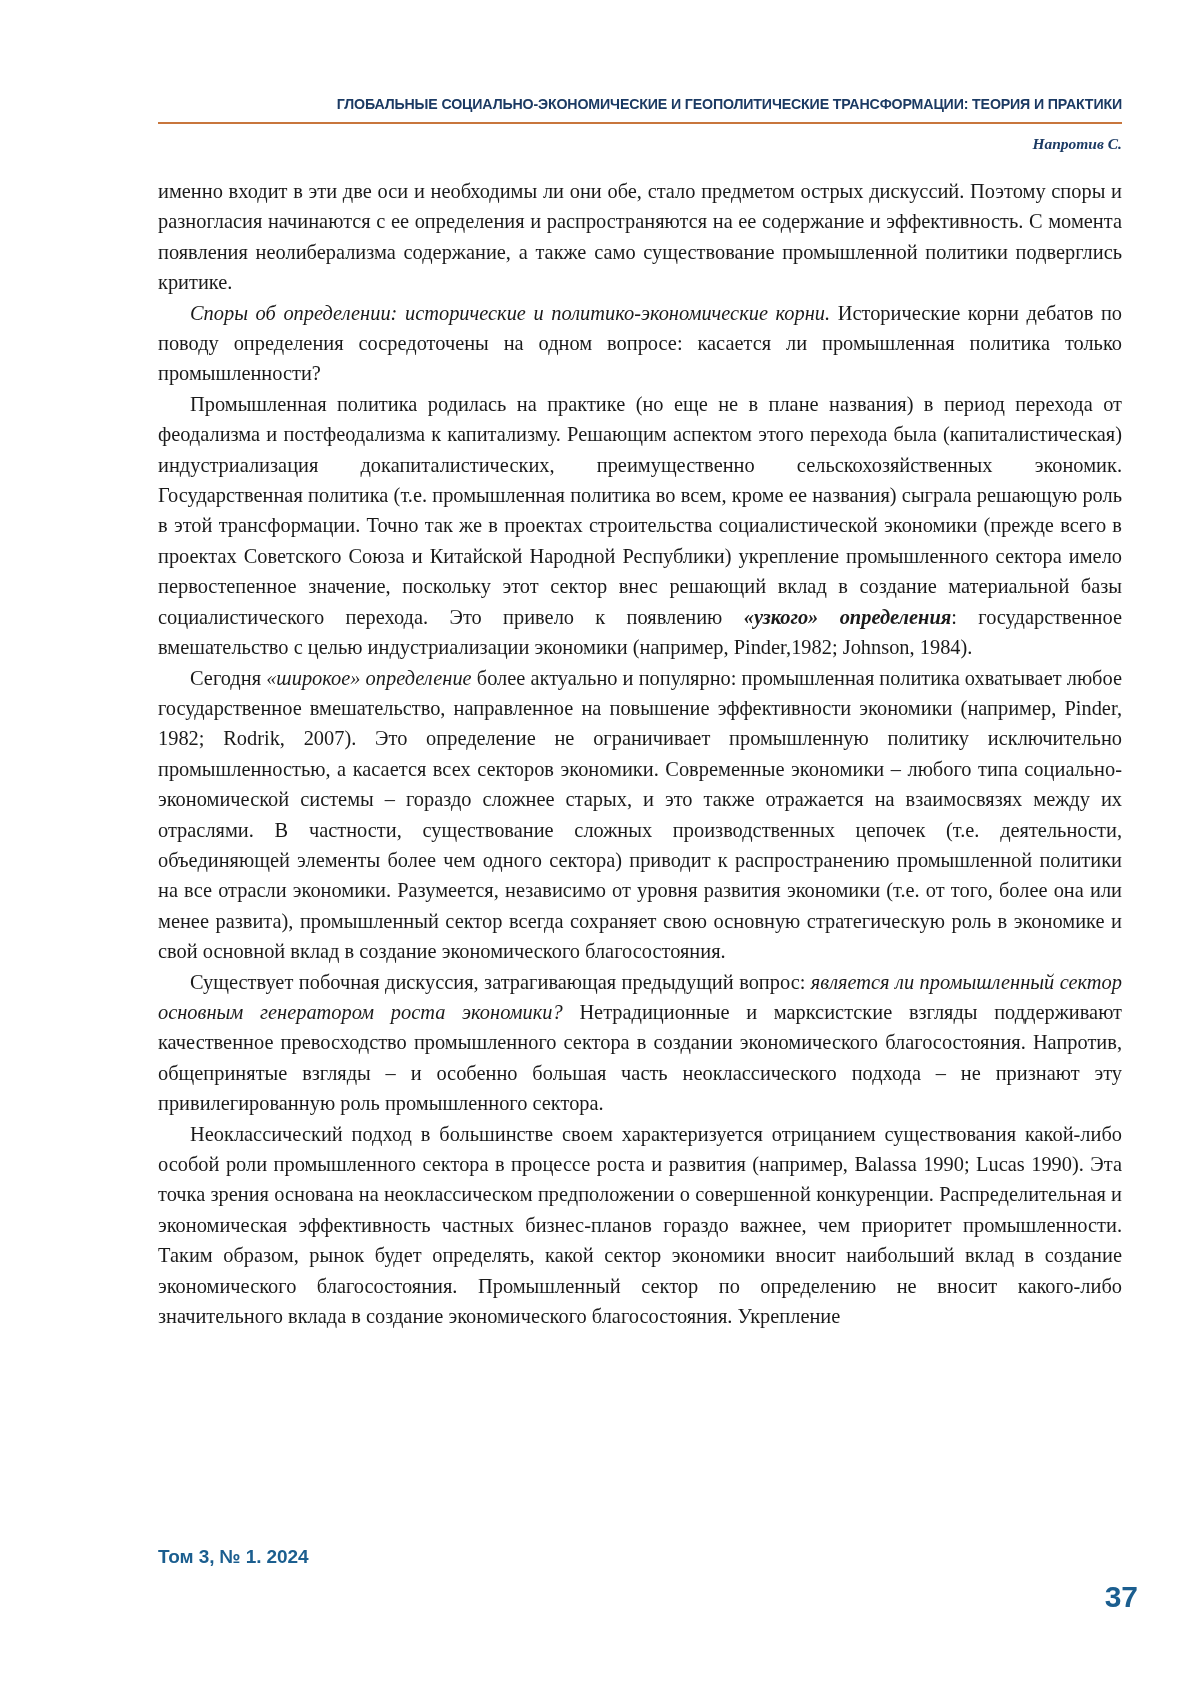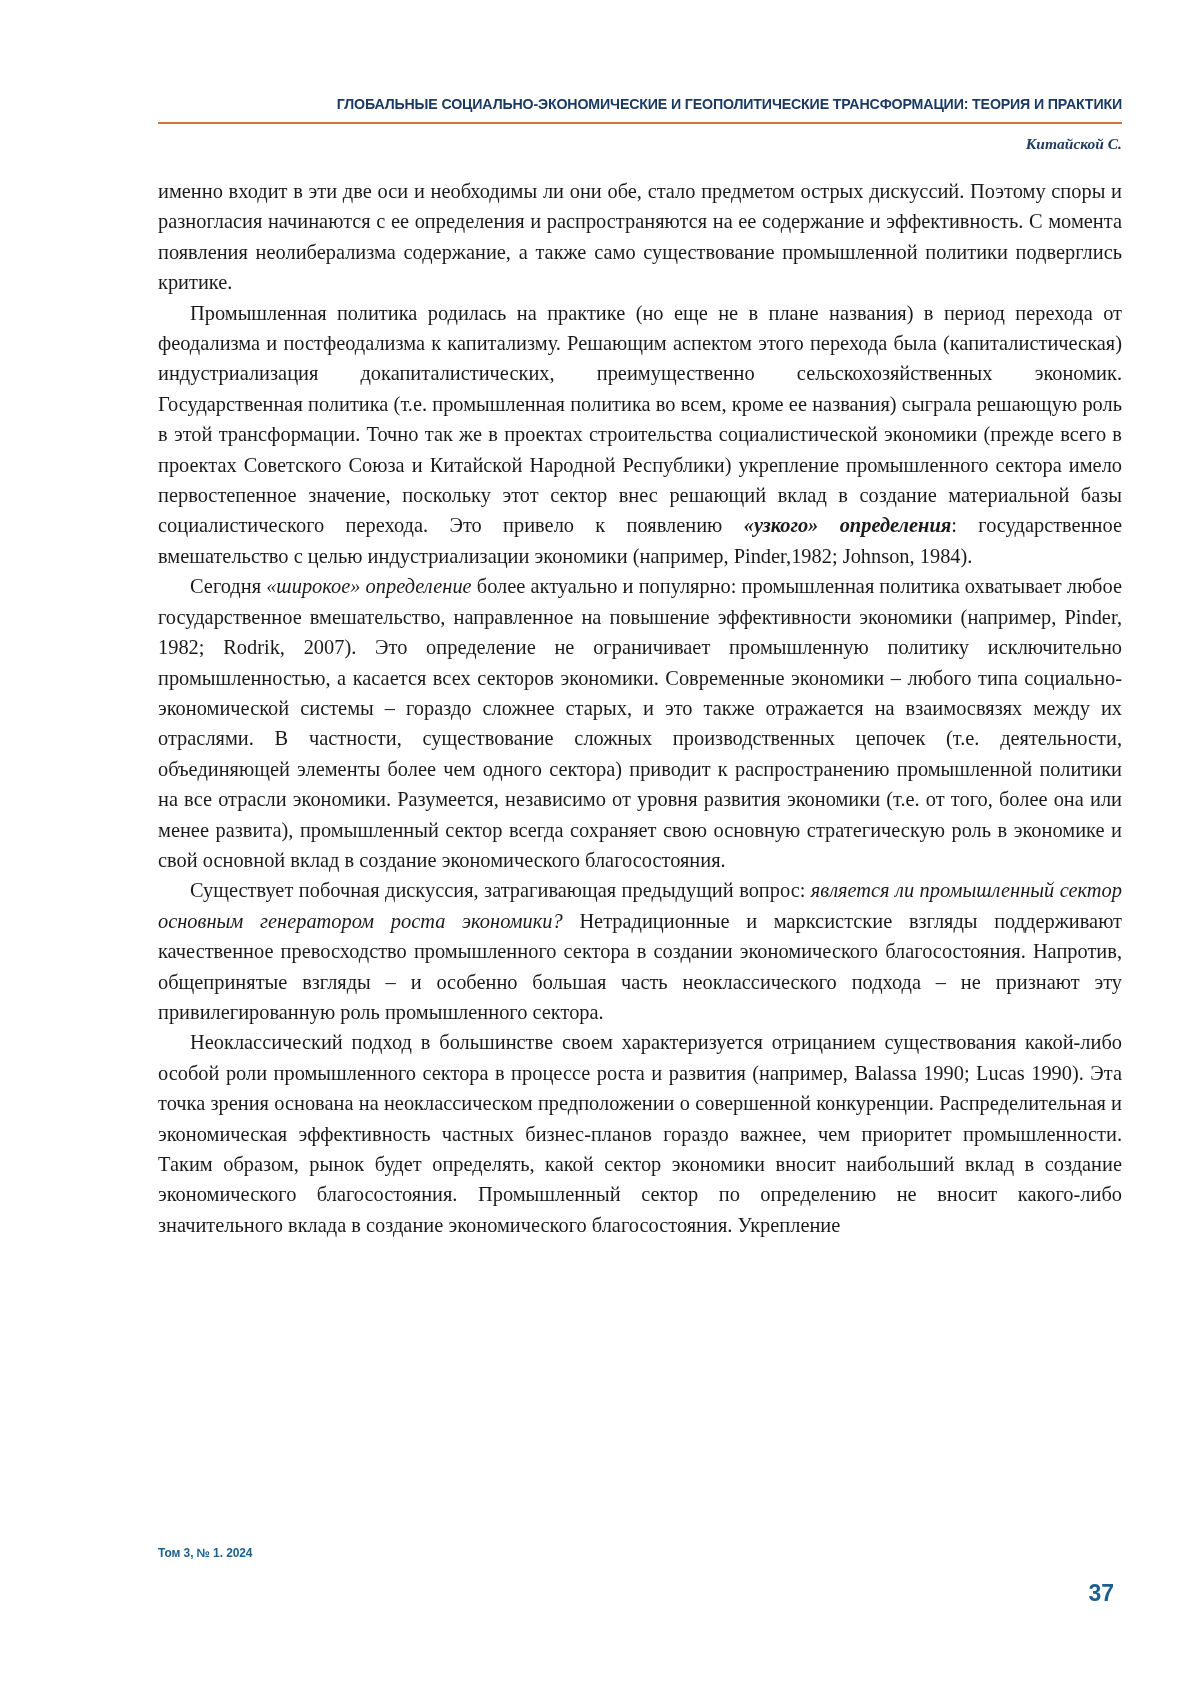--- a/index.html
+++ b/index.html
@@ -87,58 +87,59 @@
     left: 118px;
     top: 1546px;
     width: 964px;
     display: flex;
     justify-content: space-between;
     align-items: baseline;
   }
   .footer-left {
     font-family: "Liberation Sans", sans-serif;
     font-weight: bold;
-    font-size: 12px;
+    font-size: 19px;
     color: #1b5e8f;
     letter-spacing: -0.1px;
   }
   .footer-right {
     font-family: "Liberation Sans", sans-serif;
     font-weight: bold;
     font-size: 14.6px;
     color: #1b3a63;
     letter-spacing: -0.2px;
     text-transform: uppercase;
   }
   .page-number {
     position: absolute;
-    right: 126px;
+    right: 102px;
     top: 1580px;
     font-family: "Liberation Sans", sans-serif;
     font-weight: bold;
-    font-size: 23px;
+    font-size: 30px;
     color: #1b5e8f;
     text-align: right;
   }
 </style>
 </head>
 <body>
 
 <div class="page">
 
   <div class="header">
     <div class="header-title">ГЛОБАЛЬНЫЕ СОЦИАЛЬНО-ЭКОНОМИЧЕСКИЕ И ГЕОПОЛИТИЧЕСКИЕ ТРАНСФОРМАЦИИ: ТЕОРИЯ И ПРАКТИКИ</div>
     <div class="header-rule"></div>
-    <div class="header-author">Китайской С.</div>
+    <div class="header-author">Напротив С.</div>
   </div>
 
   <div class="content">
 
     <p class="first"><span>именно входит в эти две оси и необходимы ли они обе, стало предметом острых дискуссий. Поэтому споры и разногласия начинаются с ее определения и распространяются на ее содержание и эффективность. С момента появления неолиберализма содержание, а также само существование промышленной политики подверглись критике.</span></p>
 
+    <p><span class="it">Споры об определении: исторические и политико-экономические корни.</span><span> Исторические корни дебатов по поводу определения сосредоточены на одном вопросе: касается ли промышленная политика только промышленности?</span></p>
 
     <p><span>Промышленная политика родилась на практике (но еще не в плане названия) в период перехода от феодализма и постфеодализма к капитализму. Решающим аспектом этого перехода была (капиталистическая) индустриализация докапиталистических, преимущественно сельскохозяйственных экономик. Государственная политика (т.е. промышленная политика во всем, кроме ее названия) сыграла решающую роль в этой трансформации. Точно так же в проектах строительства социалистической экономики (прежде всего в проектах Советского Союза и Китайской Народной Республики) укрепление промышленного сектора имело первостепенное значение, поскольку этот сектор внес решающий вклад в создание материальной базы социалистического перехода. Это привело к появлению </span><span class="bd">«узкого» определения</span><span>: государственное вмешательство с целью индустриализации экономики (например, Pinder,1982; Johnson, 1984).</span></p>
 
     <p><span>Сегодня </span><span class="it">«широкое» определение</span><span> более актуально и популярно: промышленная политика охватывает любое государственное вмешательство, направленное на повышение эффективности экономики (например, Pinder, 1982; Rodrik, 2007). Это определение не ограничивает промышленную политику исключительно промышленностью, а касается всех секторов экономики. Современные экономики – любого типа социально-экономической системы – гораздо сложнее старых, и это также отражается на взаимосвязях между их отраслями. В частности, существование сложных производственных цепочек (т.е. деятельности, объединяющей элементы более чем одного сектора) приводит к распространению промышленной политики на все отрасли экономики. Разумеется, независимо от уровня развития экономики (т.е. от того, более она или менее развита), промышленный сектор всегда сохраняет свою основную стратегическую роль в экономике и свой основной вклад в создание экономического благосостояния.</span></p>
 
     <p><span>Существует побочная дискуссия, затрагивающая предыдущий вопрос: </span><span class="it">является ли промышленный сектор основным генератором роста экономики?</span><span> Нетрадиционные и марксистские взгляды поддерживают качественное превосходство промышленного сектора в создании экономического благосостояния. Напротив, общепринятые взгляды – и особенно большая часть неоклассического подхода – не признают эту привилегированную роль промышленного сектора.</span></p>
 
     <p><span>Неоклассический подход в большинстве своем характеризуется отрицанием существования какой-либо особой роли промышленного сектора в процессе роста и развития (например, Balassa 1990; Lucas 1990). Эта точка зрения основана на неоклассическом предположении о совершенной конкуренции. Распределительная и экономическая эффективность частных бизнес-планов гораздо важнее, чем приоритет промышленности. Таким образом, рынок будет определять, какой сектор экономики вносит наибольший вклад в создание экономического благосостояния. Промышленный сектор по определению не вносит какого-либо значительного вклада в создание экономического благосостояния. Укрепление</span></p>
 
   </div>

